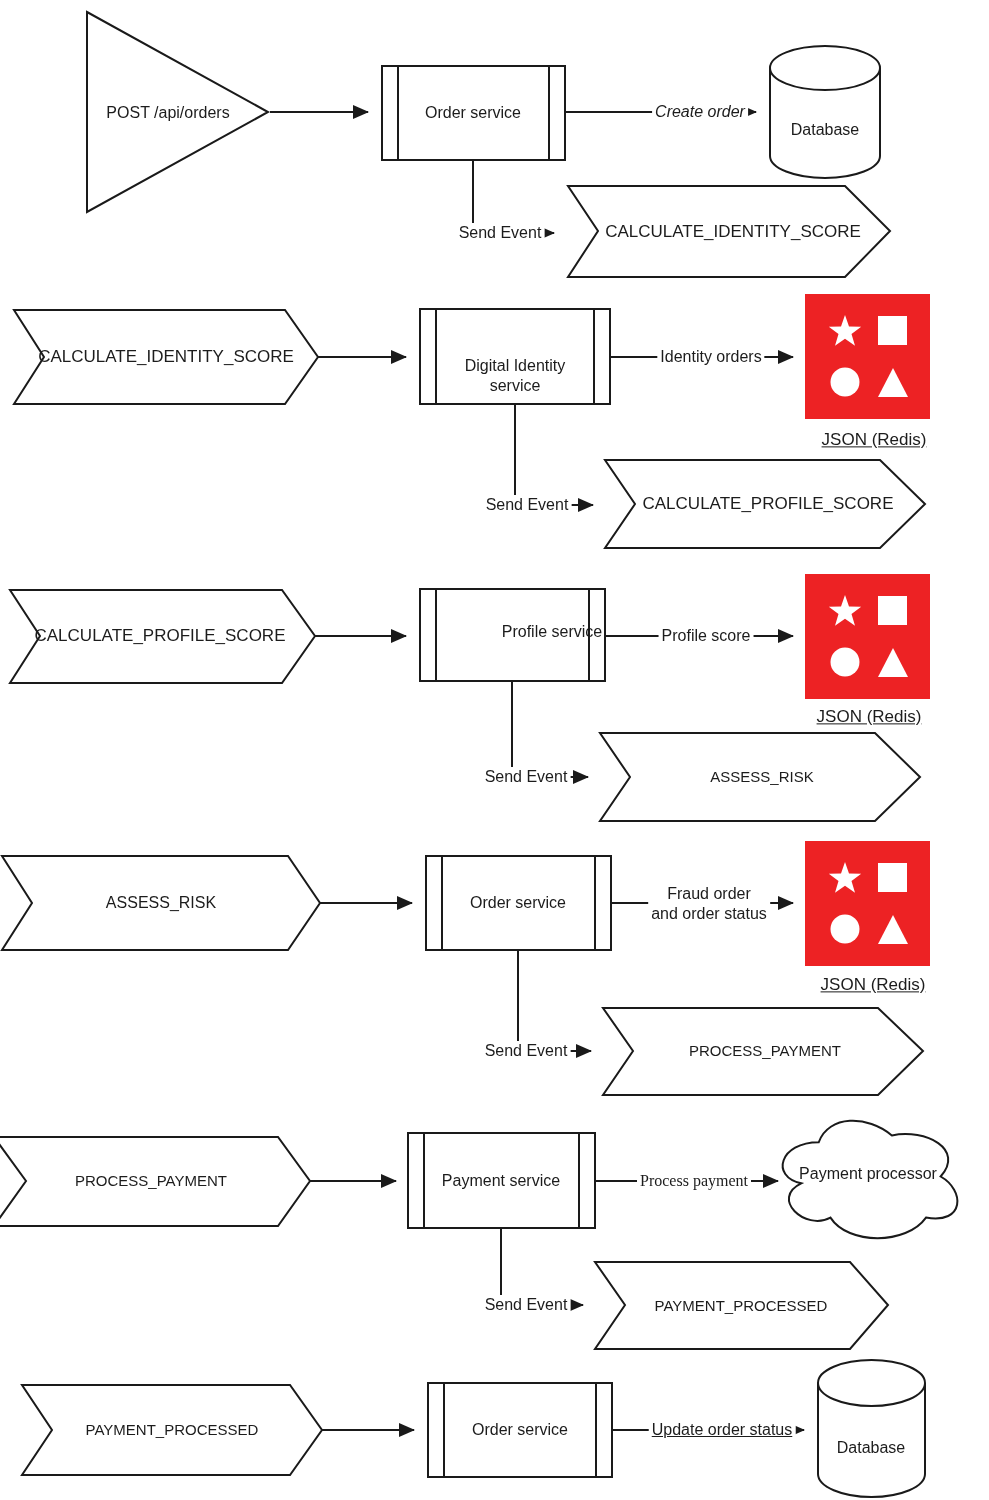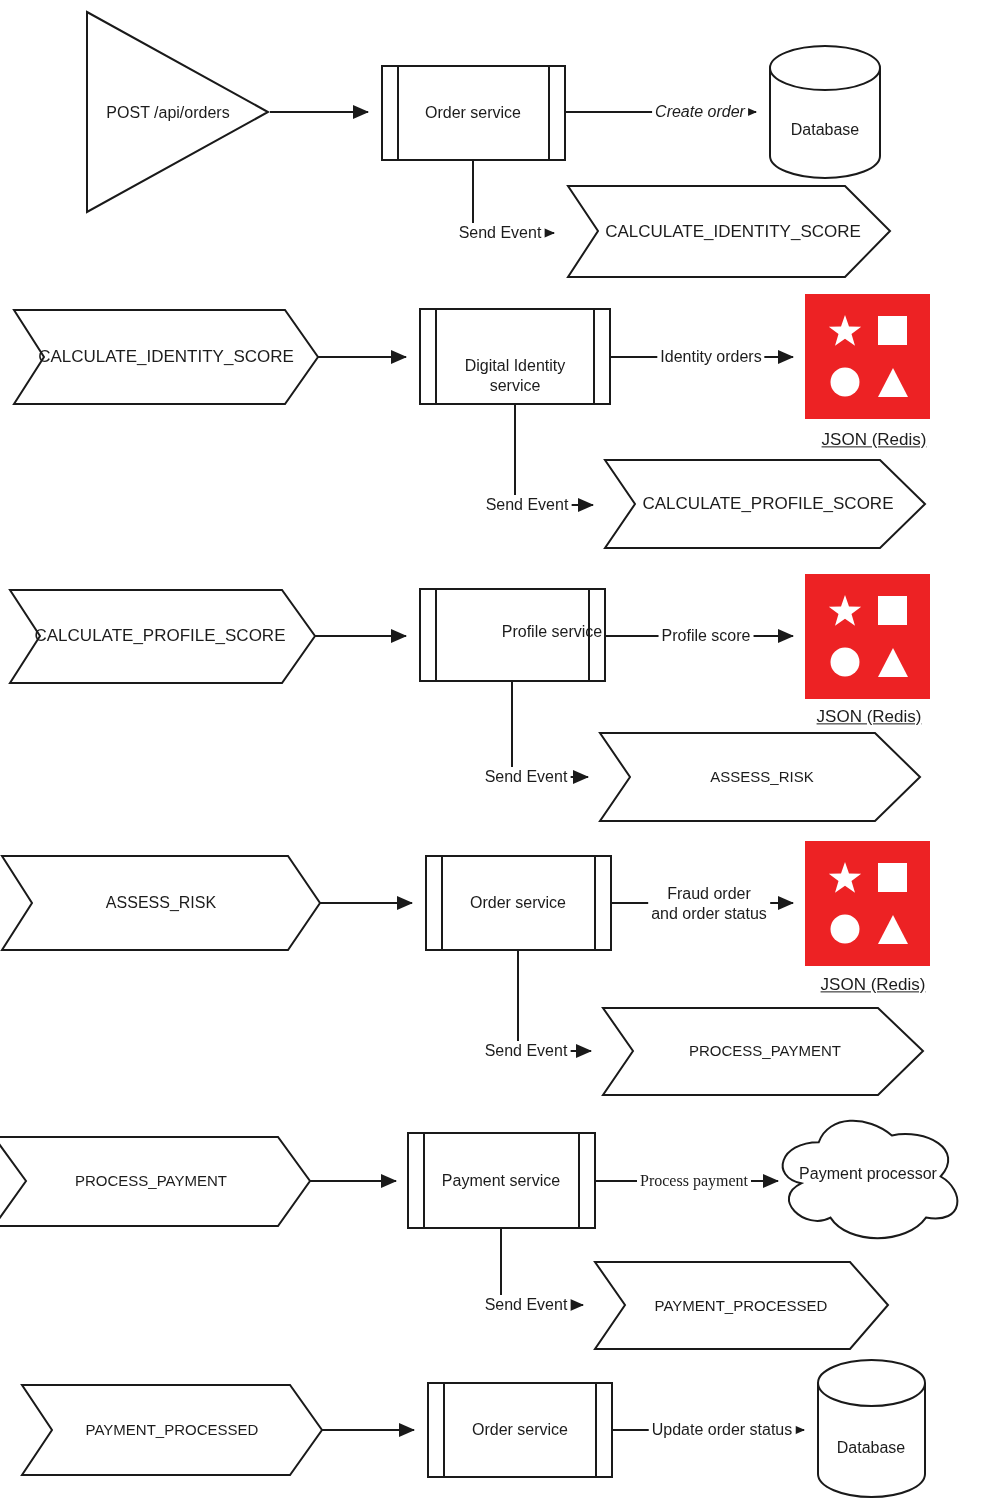--- a/index.html
+++ b/index.html
@@ -188,16 +188,16 @@
 
   <div class="lbl ev-lg" style="left:151px;top:1181px;">PROCESS_PAYMENT</div>
   <div class="lbl" style="left:501px;top:1181px;">Payment service</div>
   <div class="lbl bg" style="left:694px;top:1181px;font-family:Liberation Serif, serif;">Process payment</div>
   <div class="lbl" style="left:868px;top:1174px;">Payment processor</div>
   <div class="lbl bg" style="left:526px;top:1305px;">Send Event</div>
   <div class="lbl ev-lg" style="left:741px;top:1306px;">PAYMENT_PROCESSED</div>
 
   <div class="lbl ev-lg" style="left:172px;top:1430px;">PAYMENT_PROCESSED</div>
   <div class="lbl" style="left:520px;top:1430px;">Order service</div>
-  <div class="lbl bg" style="left:722px;top:1430px;">Update order status</div>
+  <div class="lbl bg" style="left:722px;top:1430px;text-decoration:underline;">Update order status</div>
   <div class="lbl" style="left:871px;top:1448px;">Database</div>
 
 </div>
 
 </body></html>

